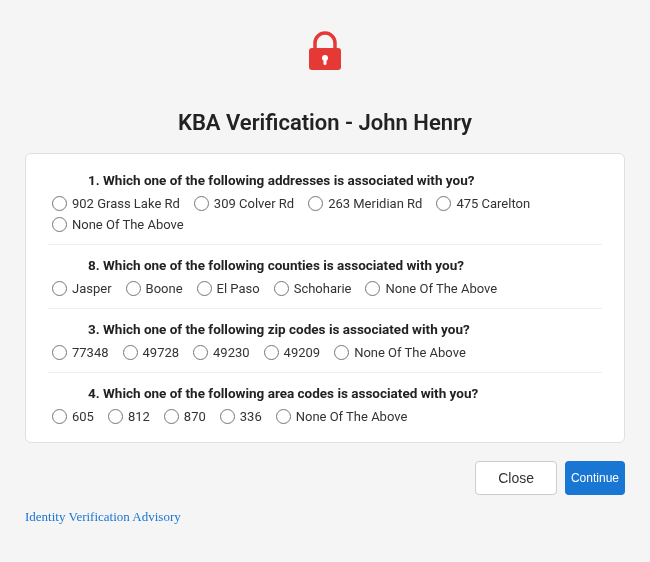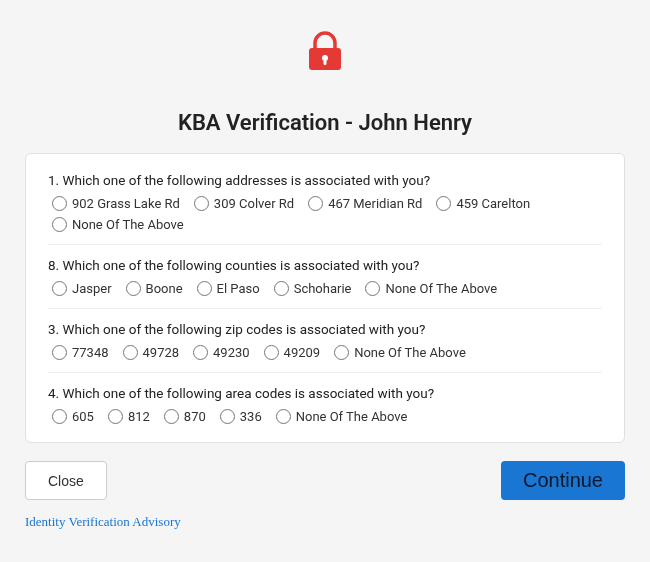--- a/index.html
+++ b/index.html
@@ -55,24 +55,25 @@
       color: #d32f2f;
     }
 
     .timer-value {
       color: #d32f2f;
       font-weight: 700;
     }
 
     .question {
       font-size: 13.5px;
-      font-weight: 400;
+      font-weight: 700;
       color: #222;
       margin-bottom: 8px;
       margin-top: 14px;
+      margin-left: 40px;
     }
 
     .question:first-of-type {
       margin-top: 0;
     }
 
     .options {
       display: flex;
       flex-wrap: wrap;
       gap: 6px 14px;
@@ -98,44 +99,44 @@
     }
 
     .divider {
       border: none;
       border-top: 1px solid #eee;
       margin: 12px 0;
     }
 
     .button-row {
       display: flex;
-      justify-content: space-between;
-      gap: 18px;
+      justify-content: flex-end;
+      gap: 8px;
       width: 100%;
       max-width: 600px;
       margin-bottom: 14px;
     }
 
     .btn-close {
       padding: 8px 22px;
       border: 1px solid #ccc;
       background: #fff;
       border-radius: 4px;
       font-size: 14px;
       color: #333;
       cursor: pointer;
     }
 
     .btn-continue {
-      padding: 8px 22px;
+      padding: 8px 6px;
       border: none;
       background: #1976d2;
       border-radius: 4px;
-      font-size: 20px;
-      color: #0f172a;
+      font-size: 12px;
+      color: #ffffff;
       cursor: pointer;
     }
 
     .advisory-link {
       font-size: 13px;
       color: #1976d2;
       text-decoration: none;
       width: 100%;
       max-width: 600px;
       display: block;
@@ -166,25 +167,25 @@
           <label class="option">
             <input type="radio" name="address" value="1" style="">
             <span>902 Grass Lake Rd</span>
           </label>
           <label class="option">
             <input type="radio" name="address" value="2" style="">
             <span>309 Colver Rd</span>
           </label>
           <label class="option">
             <input type="radio" name="address" value="3" style="">
-            <span>467 Meridian Rd</span>
+            <span>263 Meridian Rd</span>
           </label>
           <label class="option">
             <input type="radio" name="address" value="4" style="">
-            <span>459 Carelton</span>
+            <span>475 Carelton</span>
           </label>
           <label class="option">
             <input type="radio" name="address" value="5" style="">
             <span>None Of The Above</span>
           </label>
         </div>
       </div>
       <div>
         <hr class="divider">
         <div class="question">8. Which one of the following counties is associated with you?</div>

